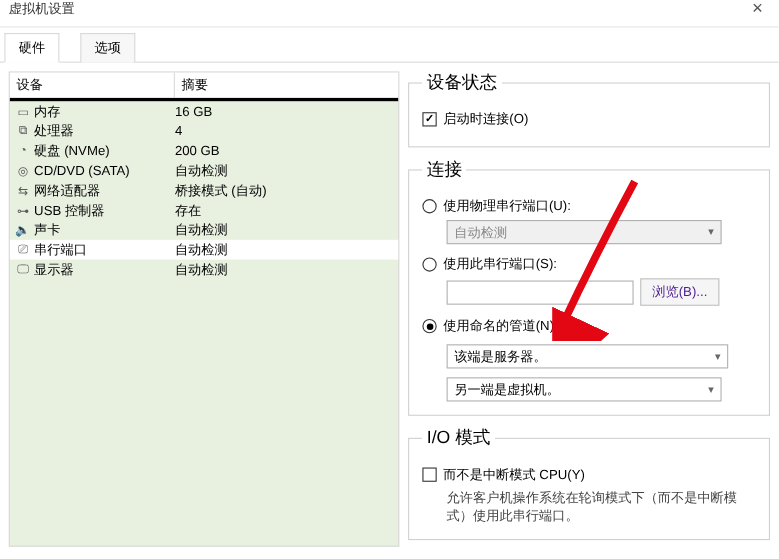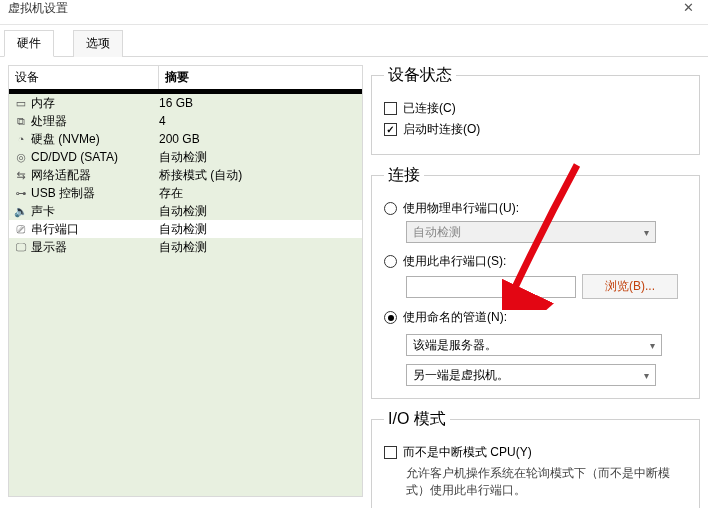--- a/index.html
+++ b/index.html
@@ -55,24 +55,24 @@
   .left-panel {
     width: 355px;
     border: 1px solid #d9d9d9;
     background: #e8f0e0;
     display: flex;
     flex-direction: column;
   }
   .table-header {
     display: flex;
     background: #fff;
-    border-bottom: 5px solid #000000;
+    border-bottom: 3px solid #000000;
   }
   .th-device { width: 150px; padding: 3px 6px; border-right: 1px solid #d9d9d9; }
-  .th-summary { flex: 1; padding: 3px 6px; font-weight: bold; }
+  .th-summary { flex: 1; padding: 3px 6px; }
   .rows { flex: 1; }
   .row {
     display: flex;
     align-items: center;
     height: 18px;
     padding: 0 4px;
   }
   .row.selected { background: #fff; }
   .row-icon {
     width: 16px;
@@ -131,23 +131,23 @@
     background: #fff;
     display: flex;
     align-items: center;
     justify-content: space-between;
   }
   .sel.disabled { background: #f0f0f0; color: #888; }
   .sel .chev { color: #666; font-size: 10px; }
   .btn {
     border: 1px solid #c0c0c0;
     background: #f5f5f5;
-    padding: 3px 22px;
-    font-size: 12px;
-    color: #c2410c;
+    padding: 3px 10px;
+    font-size: 12px;
+    color: #4c1d95;
   }
   .indent { margin-left: 22px; }
   .help-text {
     color: #444;
     font-size: 12px;
     margin-left: 22px;
     margin-top: 2px;
     line-height: 1.4;
   }
 
@@ -225,24 +225,20 @@
           <span class="row-device">显示器</span>
           <span class="row-summary">自动检测</span>
         </div>
       </div>
   </div>
 
   <div class="right-panel">
 
     <fieldset>
       <legend>设备状态</legend>
-      <div class="field-row">
-        <span class="chk" id="chk-connected"></span>
-        <span>已连接(C)</span>
-      </div>
       <div class="field-row">
         <span class="chk checked" id="chk-poweron"></span>
         <span>启动时连接(O)</span>
       </div>
     </fieldset>
 
     <fieldset>
       <legend>连接</legend>
 
       <div class="field-row">

